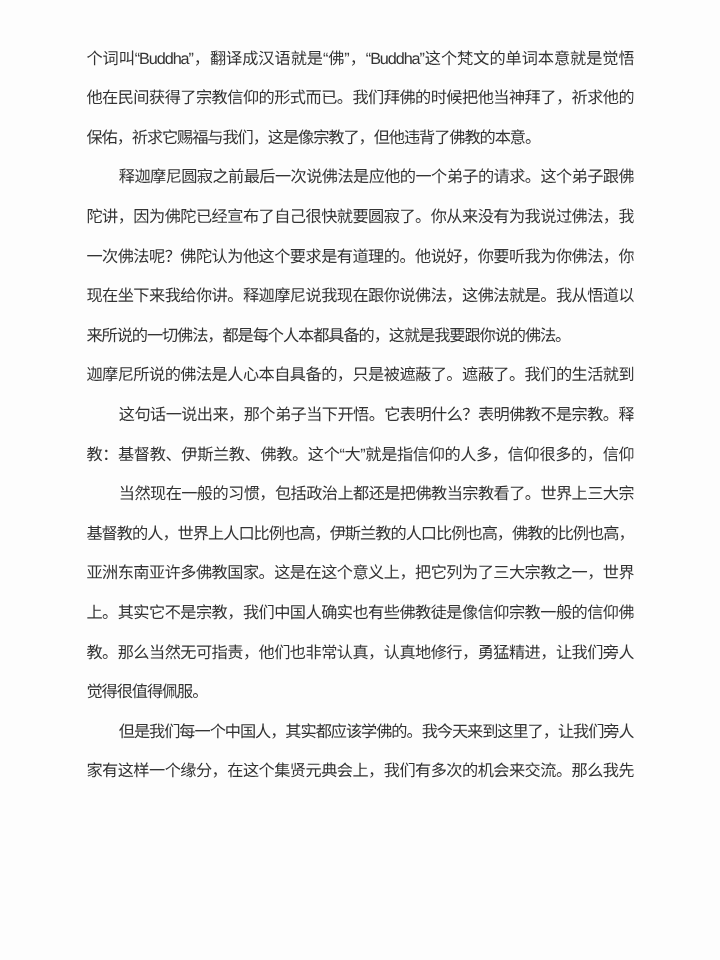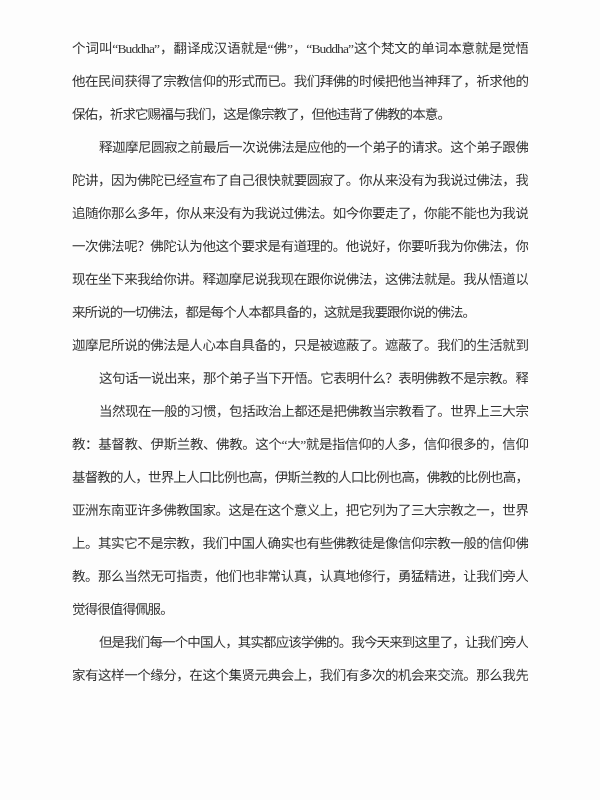--- a/index.html
+++ b/index.html
@@ -28,49 +28,47 @@
     font-size: 13.5px;
     letter-spacing: -0.9px;
     color: #333333;
     white-space: normal;
   }
   
   .full {
     text-align: justify;
     text-align-last: justify;
     text-justify: inter-character;
-    font-family: Liberation Serif, serif;
   }
   
   .end {
     text-align: center;
     text-align-last: left;
   }
   
   .ind {
     text-indent: 27px;
   }
 </style>
 </head>
 <body>
 
 <main class="page">
   <div class="line full">个词叫“Buddha”，翻译成汉语就是“佛”，“Buddha”这个梵文的单词本意就是觉悟</div>
   <div class="line full">他在民间获得了宗教信仰的形式而已。我们拜佛的时候把他当神拜了，祈求他的</div>
   <div class="line end">保佑，祈求它赐福与我们，这是像宗教了，但他违背了佛教的本意。</div>
   <div class="line full ind">释迦摩尼圆寂之前最后一次说佛法是应他的一个弟子的请求。这个弟子跟佛</div>
   <div class="line full">陀讲，因为佛陀已经宣布了自己很快就要圆寂了。你从来没有为我说过佛法，我</div>
-  <div class="line full">追随你那么多年，你从来没有为我说过佛法。如今你要走了，你能不能也为我说</div>
   <div class="line full">一次佛法呢？佛陀认为他这个要求是有道理的。他说好，你要听我为你佛法，你</div>
   <div class="line full">现在坐下来我给你讲。释迦摩尼说我现在跟你说佛法，这佛法就是。我从悟道以</div>
   <div class="line end">来所说的一切佛法，都是每个人本都具备的，这就是我要跟你说的佛法。</div>
   <div class="line full">迦摩尼所说的佛法是人心本自具备的，只是被遮蔽了。遮蔽了。我们的生活就到</div>
   <div class="line full ind">这句话一说出来，那个弟子当下开悟。它表明什么？表明佛教不是宗教。释</div>
+  <div class="line full">教：基督教、伊斯兰教、佛教。这个“大”就是指信仰的人多，信仰很多的，信仰</div>
   <div class="line full ind">当然现在一般的习惯，包括政治上都还是把佛教当宗教看了。世界上三大宗</div>
-  <div class="line full">教：基督教、伊斯兰教、佛教。这个“大”就是指信仰的人多，信仰很多的，信仰</div>
   <div class="line full">基督教的人，世界上人口比例也高，伊斯兰教的人口比例也高，佛教的比例也高，</div>
   <div class="line full">亚洲东南亚许多佛教国家。这是在这个意义上，把它列为了三大宗教之一，世界</div>
   <div class="line full">上。其实它不是宗教，我们中国人确实也有些佛教徒是像信仰宗教一般的信仰佛</div>
   <div class="line full">教。那么当然无可指责，他们也非常认真，认真地修行，勇猛精进，让我们旁人</div>
   <div class="line end">觉得很值得佩服。</div>
   <div class="line full ind">但是我们每一个中国人，其实都应该学佛的。我今天来到这里了，让我们旁人</div>
   <div class="line full">家有这样一个缘分，在这个集贤元典会上，我们有多次的机会来交流。那么我先</div>
 </main>
 
 </body></html>

